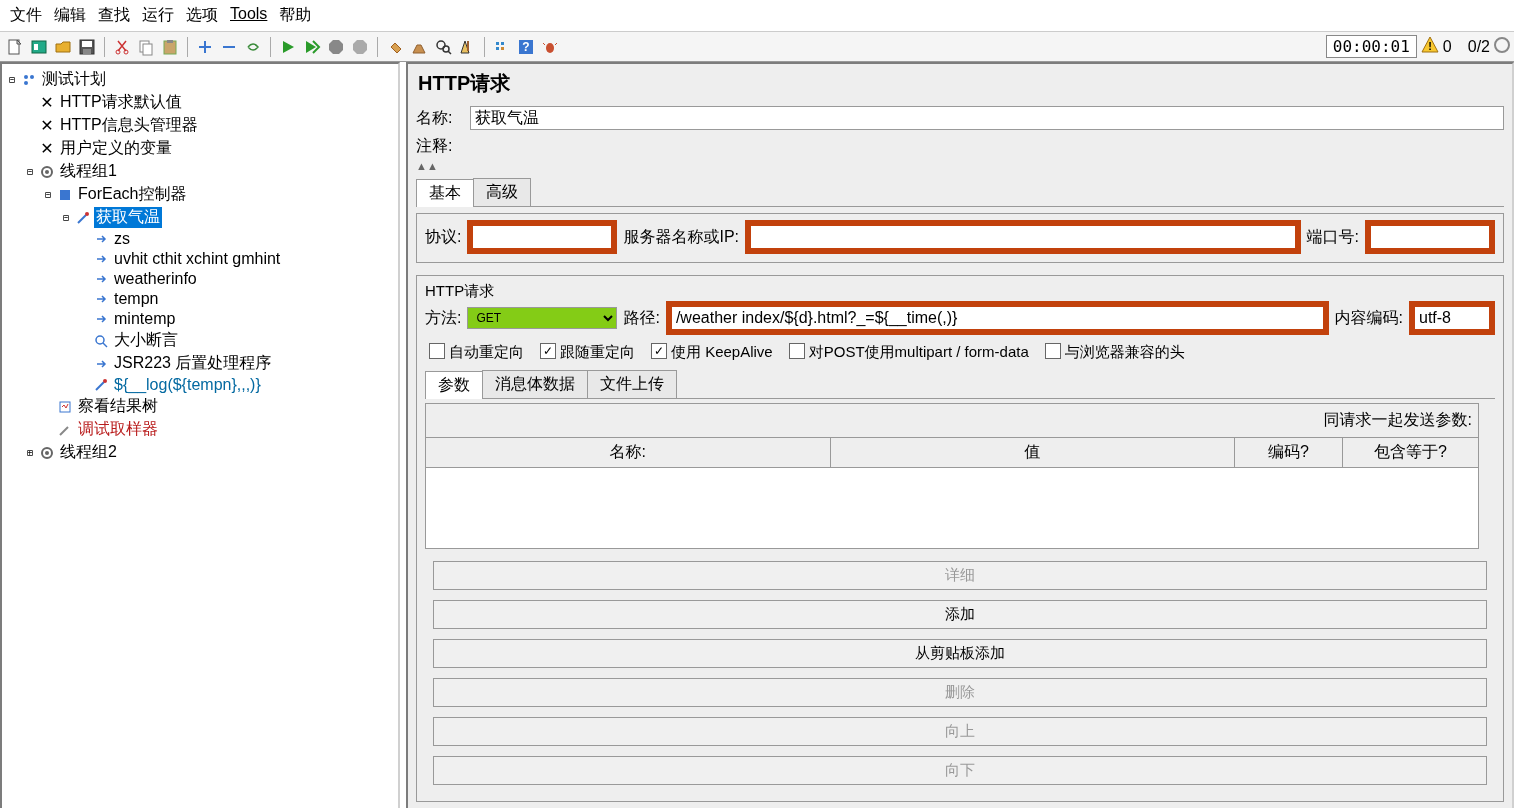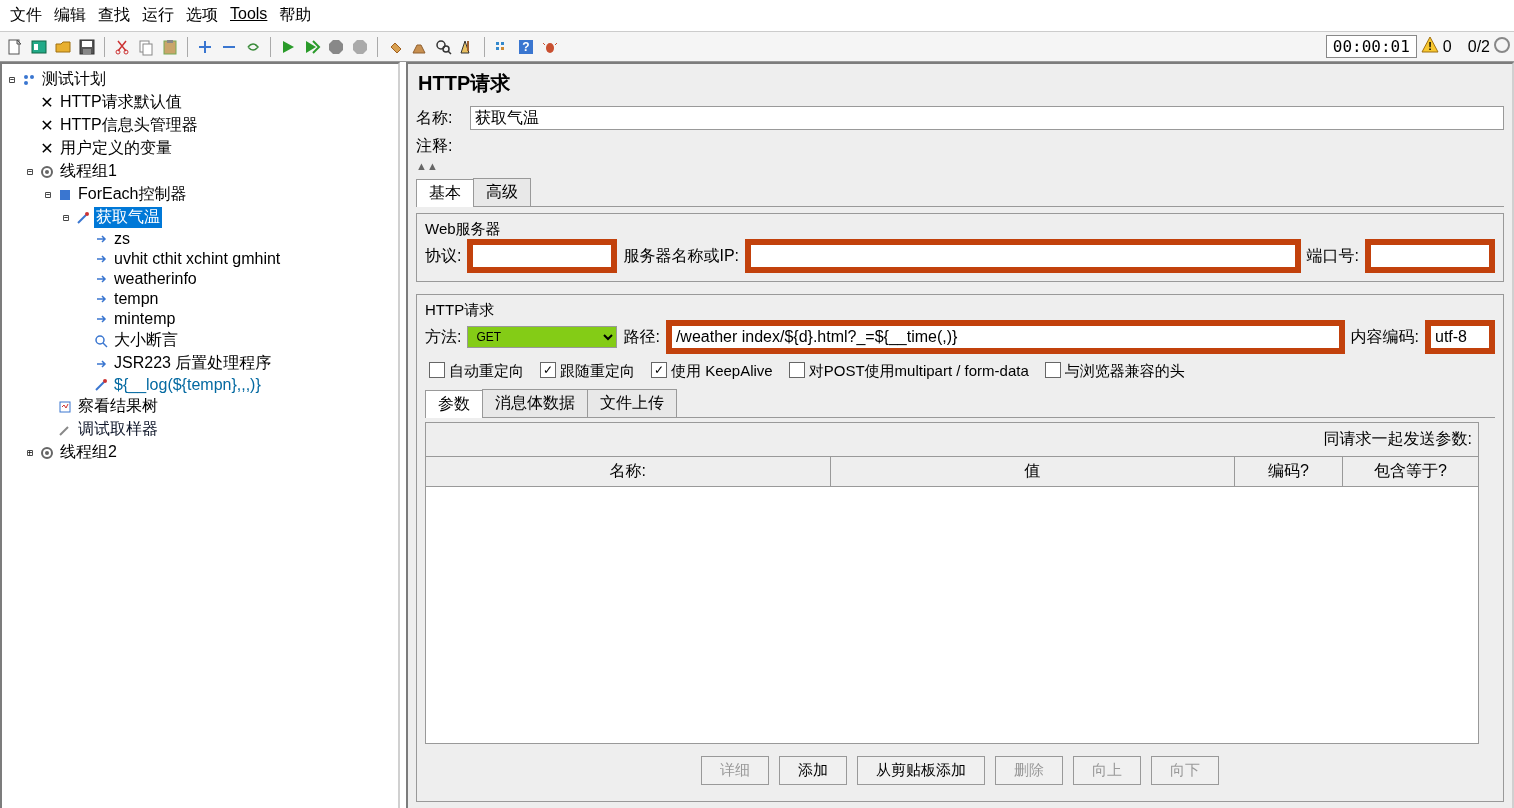--- a/index.html
+++ b/index.html
@@ -36,21 +36,21 @@
 .select-box { border: 1px solid #999; padding: 2px 4px; font-size: 12px; background: #84cc16; min-width: 150px; }
 .checkbox-row { display: flex; align-items: center; gap: 16px; padding: 8px 4px; }
 .checkbox-item { display: flex; gap: 4px; font-size: 15px; }
 .checkbox-box { width: 16px; height: 16px; border: 1px solid #666; background: #fff; display: flex; align-items: center; justify-content: center; font-size: 12px; color: #000; }
 .params-table { width: calc(100% - 16px); margin: 4px 8px; border: 1px solid #999; background: #fff; }
 .params-caption { text-align: right; padding: 6px; font-size: 16px; background: #eee; border-bottom: 1px solid #999; }
 .params-header { display: flex; border-bottom: 1px solid #999; }
 .params-col { padding: 4px; text-align: center; border-right: 1px solid #999; background: #eee; font-size: 16px; }
 .params-col:last-child { border-right: none; }
 .params-body { height: 290px; background: #fff; }
-.bottom-buttons { display: flex; justify-content: center; gap: 10px; padding: 8px; }
+.bottom-buttons { display: flex; justify-content: center; gap: 10px; padding: 8px; flex-direction: column; }
 .btn { border: 1px solid #999; background: #f0f0f0; padding: 4px 18px; font-size: 15px; cursor: pointer; }
 .btn.disabled { color: #999; }
 svg { overflow: visible; }
 </style>
 </head>
 <body>
 
 <div class="menubar">
   <span>文件</span>
   <span>编辑</span>
@@ -352,21 +352,21 @@
             </span>
             <span class="tree-label">察看结果树</span>
           </div>
         <div class="tree-node">
             <span class="tree-toggle"></span>
             <span class="tree-icon">
               <svg width="14" height="14">
                 <path d="M2 12 L10 4" stroke="#888" stroke-width="2"></path>
               </svg>
             </span>
-            <span class="tree-label" style="color:#0f172a">调试取样器</span>
+            <span class="tree-label" style="color:#b91c1c">调试取样器</span>
           </div>
       </div>
       <div class="tree-node">
         <span class="tree-toggle">⊞</span>
         <span class="tree-icon">
             <svg width="14" height="14">
               <circle cx="7" cy="7" r="5" fill="none" stroke="#666" stroke-width="2"></circle>
               <circle cx="7" cy="7" r="2" fill="#666"></circle>
             </svg>
           </span>
@@ -387,40 +387,39 @@
     </div>
 
     <div style="padding:0 8px; font-size:11px; color:#666;">▲▲</div>
 
     <div class="tab-strip">
       <div class="tab active">基本</div>
       <div class="tab">高级</div>
     </div>
 
     <div class="fieldset">
-      <div class="fieldset-legend">Web服务器</div>
       <div class="inline-row">
         <span class="inline-label">协议:</span>
         <input class="inline-input" style="width: 150px;" value="">
         <span class="inline-label">服务器名称或IP:</span>
         <input class="inline-input" style="flex: 1 1 0%;" value="">
         <span class="inline-label">端口号:</span>
         <input class="inline-input" style="width: 130px;" value="">
       </div>
     </div>
 
     <div class="fieldset" style="flex:1; display:flex; flex-direction:column;">
       <div class="fieldset-legend">HTTP请求</div>
       <div class="inline-row">
         <span class="inline-label">方法:</span>
         <select class="select-box"><option>GET</option></select>
         <span class="inline-label">路径:</span>
         <input class="inline-input" style="flex: 1 1 0%;" value="/weather index/${d}.html?_=${__time(,)}">
         <span class="inline-label">内容编码:</span>
-        <input class="inline-input" style="width: 70px;" value="utf-8">
+        <input class="inline-input" style="width: 86px;" value="utf-8">
       </div>
 
       <div class="checkbox-row">
         <label class="checkbox-item">
             <span class="checkbox-box"></span>
             <span>自动重定向</span>
           </label>
         <label class="checkbox-item">
             <span class="checkbox-box">✓</span>
             <span>跟随重定向</span>

